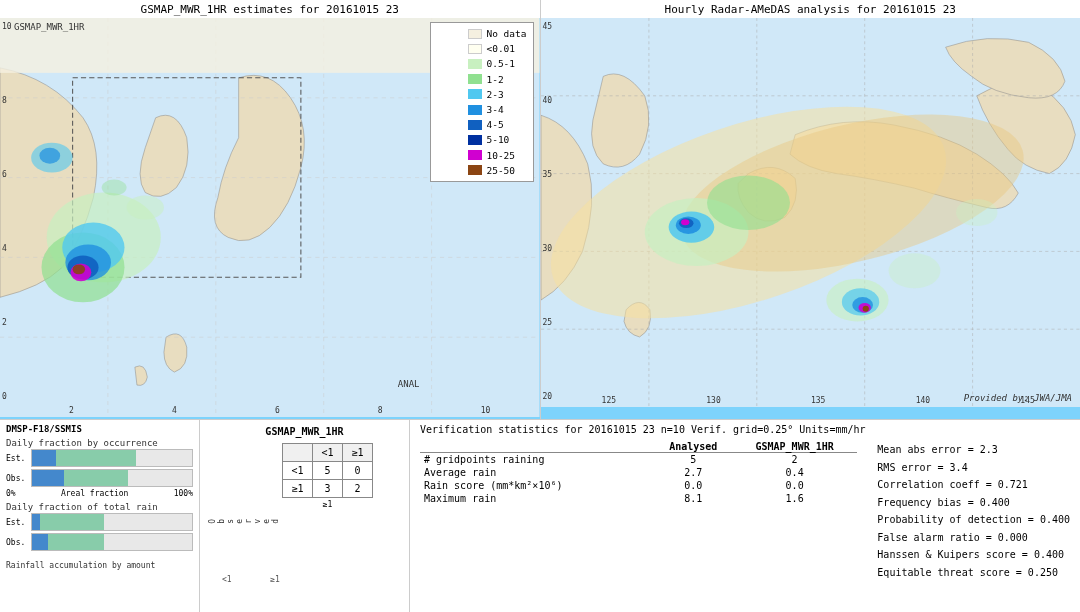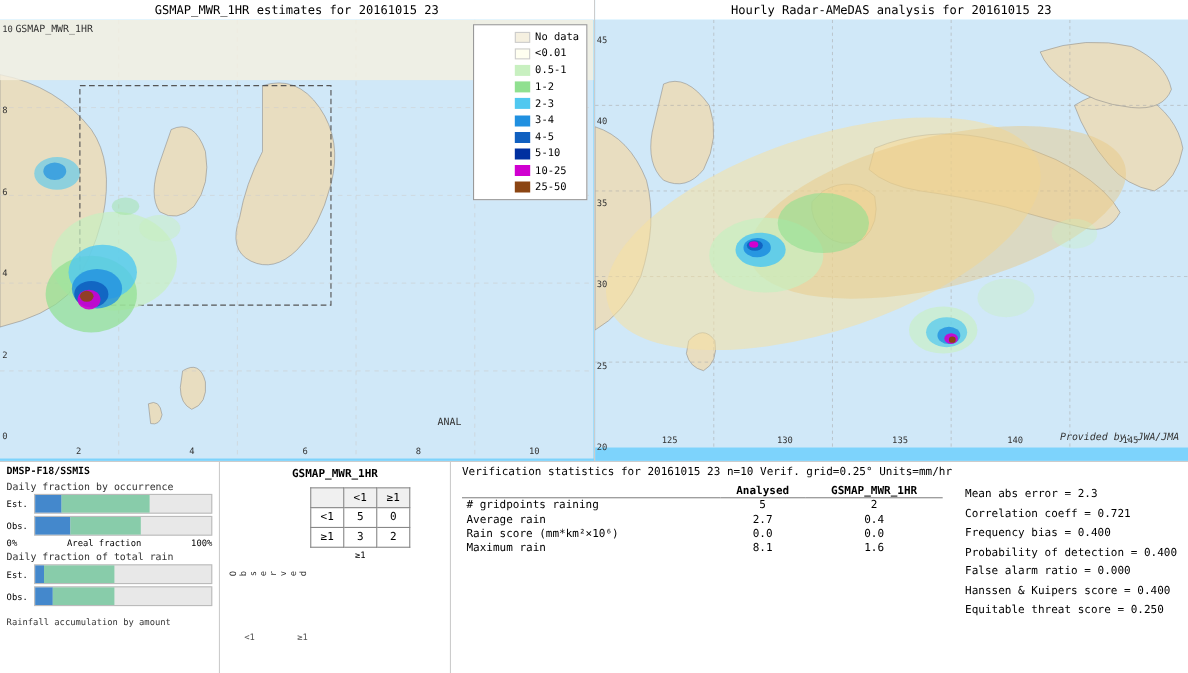--- a/index.html
+++ b/index.html
@@ -310,21 +310,21 @@
       <ellipse cx="140" cy="190" rx="18" ry="12" fill="#c8f0c0" opacity="0.5"></ellipse>
       <ellipse cx="110" cy="170" rx="12" ry="8" fill="#90e090" opacity="0.4"></ellipse>
 
       <rect x="0" y="0" width="520" height="55" fill="#f5f0e0" opacity="0.8"></rect>
     </svg>
   </div>
 
   <div class="map-panel">
     <div class="map-title">Hourly Radar-AMeDAS analysis for 20161015 23</div>
 
-    <div class="map-axis-y" style="left:2px;top:32px;">
+    <div class="map-axis-y" style="left:2px;top:22px;">
       <span>45</span>
         <span>40</span>
         <span>35</span>
         <span>30</span>
         <span>25</span>
         <span>20</span>
     </div>
     <div class="map-axis-x" style="bottom:14px;left:16px;">
       <span>125</span>
         <span>130</span>
@@ -511,20 +511,21 @@
     <td style="white-space:nowrap;">Maximum rain</td>
     <td style="text-align:center;">8.1</td>
     <td style="text-align:center;">1.6</td>
   </tr>
             </tbody>
         </table>
       </div>
 
       <div style="font-size:10px;line-height:1.75;white-space:nowrap;" id="right-stats-block">
       <div>Mean abs error = 2.3</div>
+          <div>RMS error = 3.4</div>
           <div>Correlation coeff = 0.721</div>
           <div>Frequency bias = 0.400</div>
           <div>Probability of detection = 0.400</div>
           <div>False alarm ratio = 0.000</div>
           <div>Hanssen &amp; Kuipers score = 0.400</div>
           <div>Equitable threat score = 0.250</div>
         </div>
     </div>
   </div>
 

